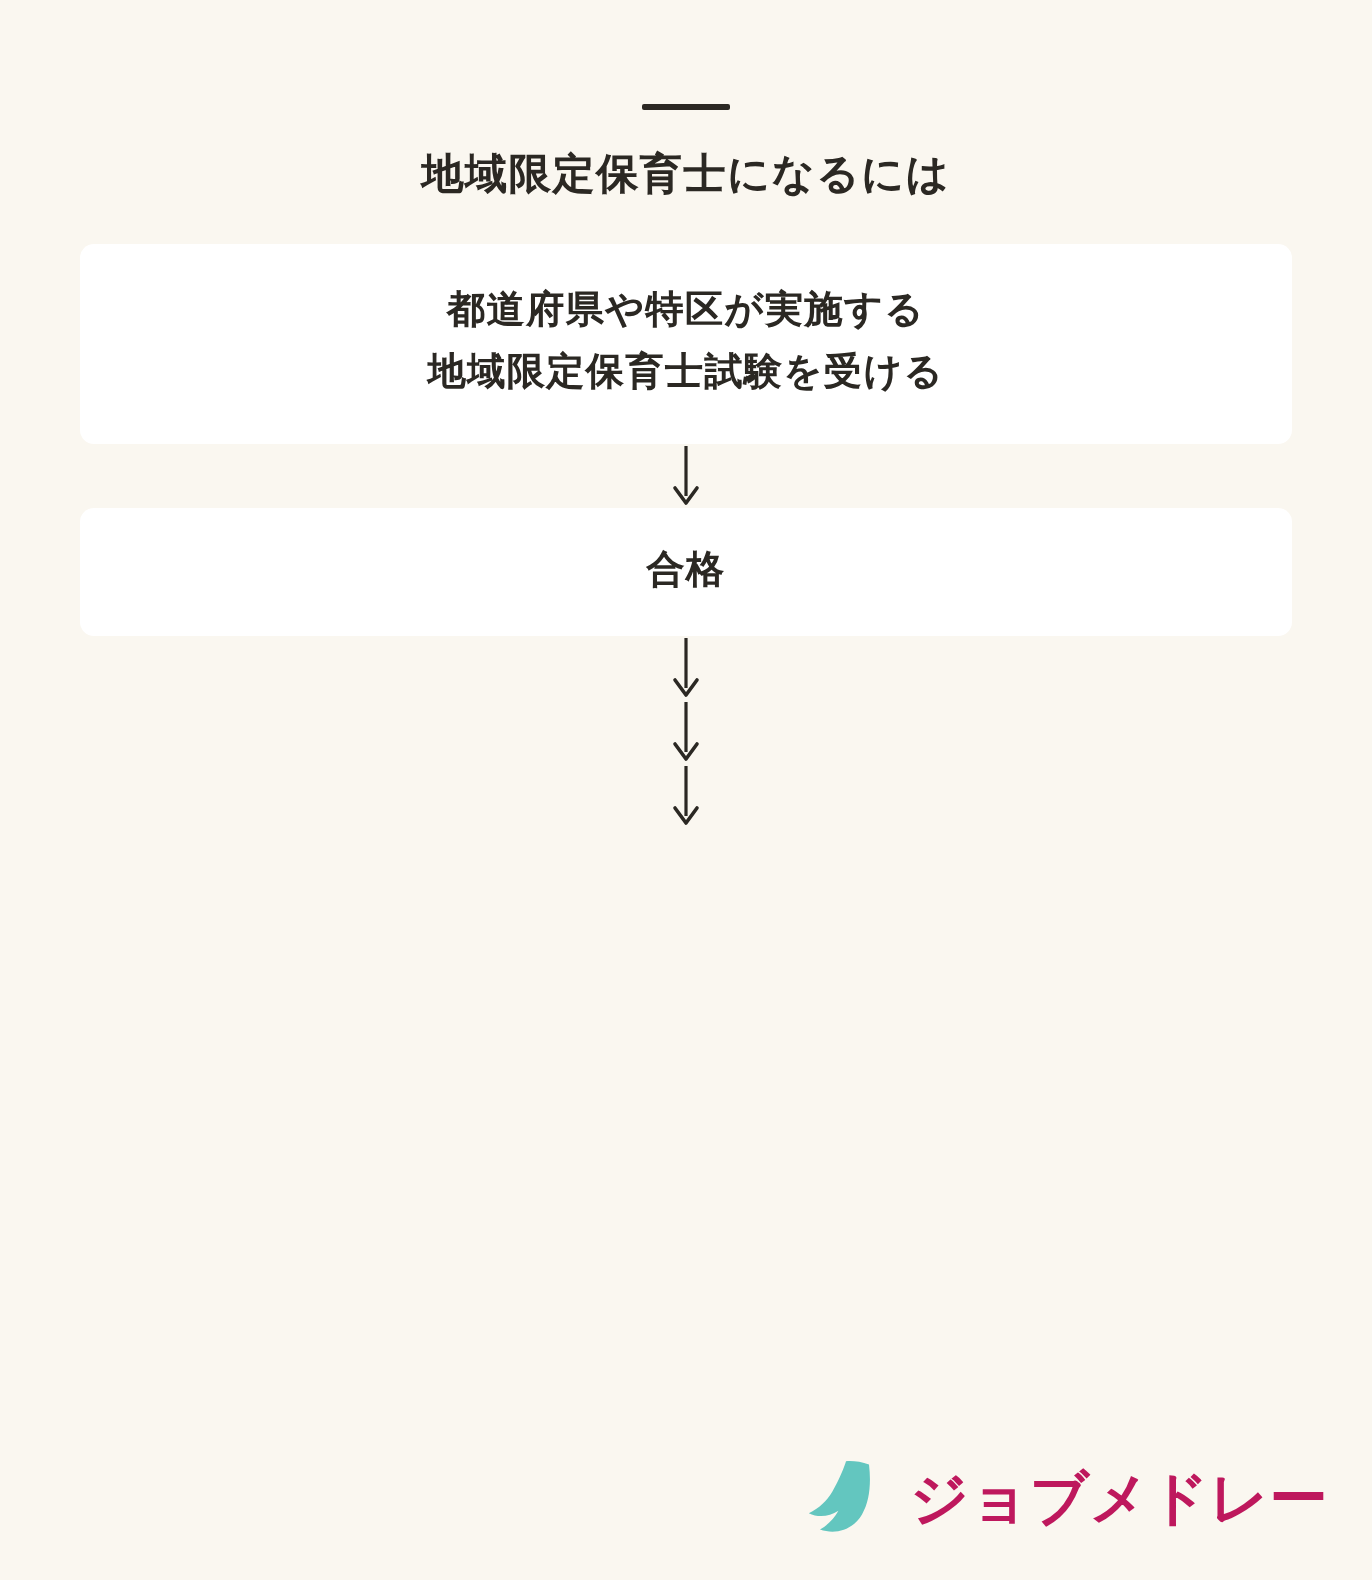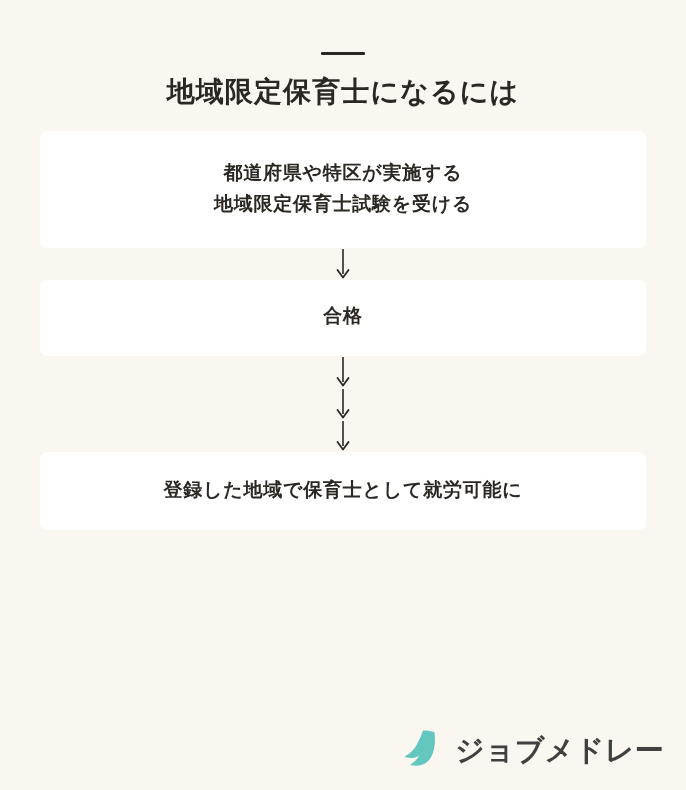--- a/index.html
+++ b/index.html
@@ -28,21 +28,21 @@
     text-align: center;
   }
   .title-rule {
     width: 44px;
     height: 3px;
     background: #2b2823;
     margin: 0 auto 20px auto;
     border-radius: 1px;
   }
   .page-title {
-    font-size: 28px;
+    font-size: 21px;
     font-weight: bold;
     letter-spacing: 0.04em;
     line-height: 1.2;
     color: #2b2823;
     margin: 0;
   }
 
   
   .flow {
     margin: 0 auto;
@@ -60,22 +60,22 @@
   }
   .flow-box-text {
     font-size: 19px;
     font-weight: bold;
     line-height: 1.62;
     letter-spacing: 0.04em;
     color: #2b2823;
     white-space: pre-line;
     padding: 0 14px;
   }
-  .box-tall { height: 117px; }
-  .box-std  { height: 76px; font-family: Liberation Mono, monospace; }
+  .box-tall { height: 100px; }
+  .box-std  { height: 64px; }
   .box-mid  { height: 78px; }
 
   
   .arrow {
     height: 32px;
     display: flex;
     align-items: center;
     justify-content: center;
   }
   .arrow svg { display: block; }
@@ -87,21 +87,21 @@
     bottom: 20px;
     display: flex;
     align-items: center;
     gap: 9px;
   }
   .logo-mark { display: block; }
   .logo-text {
     font-size: 29px;
     font-weight: bold;
     letter-spacing: 0.01em;
-    color: #404040;
+    color: #be185d;
     line-height: 1;
   }
 </style>
 </head>
 <body>
 
 <div class="page">
 
   <div class="header">
     <div class="title-rule"></div>
@@ -142,23 +142,20 @@
     </div>
 
 
     <div class="arrow">
       <svg width="14" height="30" viewBox="0 0 14 30" aria-hidden="true">
         <line x1="7" y1="0" x2="7" y2="25" stroke="#2b2823" stroke-width="1.6"></line>
         <polyline points="1.5,21 7,28.5 12.5,21" fill="none" stroke="#2b2823" stroke-width="1.8" stroke-linecap="round" stroke-linejoin="round"></polyline>
       </svg>
     </div>
 
-    <div class="flow-box box-mid">
-      <div class="flow-box-text">登録した地域で保育士として就労可能に</div>
-    </div>
 
   </div>
 
   <div class="logo-wrap">
     <svg class="logo-mark" width="46" height="40" viewBox="0 0 46 40">
       <path d="M34.5 2.2 C35.6 11.5 34.9 20.6 31.0 27.2 C26.6 34.7 18.2 37.6 10.0 34.8
                C14.0 32.5 17.1 29.2 19.2 25.4 C14.6 28.4 9.0 28.9 4.4 26.6
                C9.6 24.1 13.4 20.4 16.2 15.7 C19.8 9.6 22.3 3.0 23.0 0.6
                C26.2 0.3 30.6 0.8 34.5 2.2 Z" fill="#63c6bf"></path>
     </svg>

